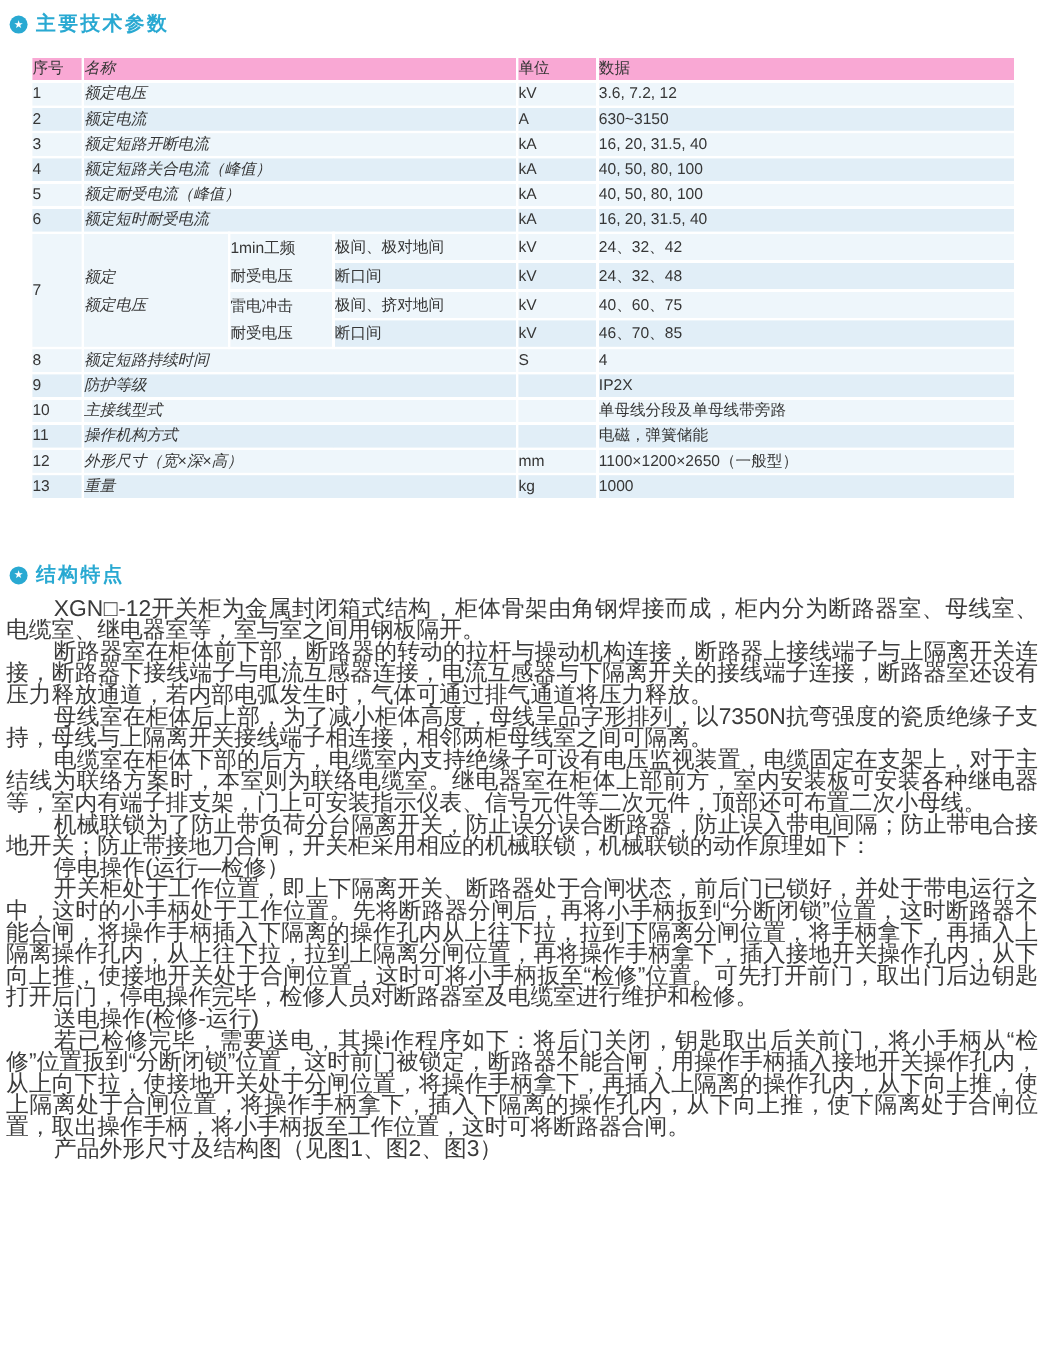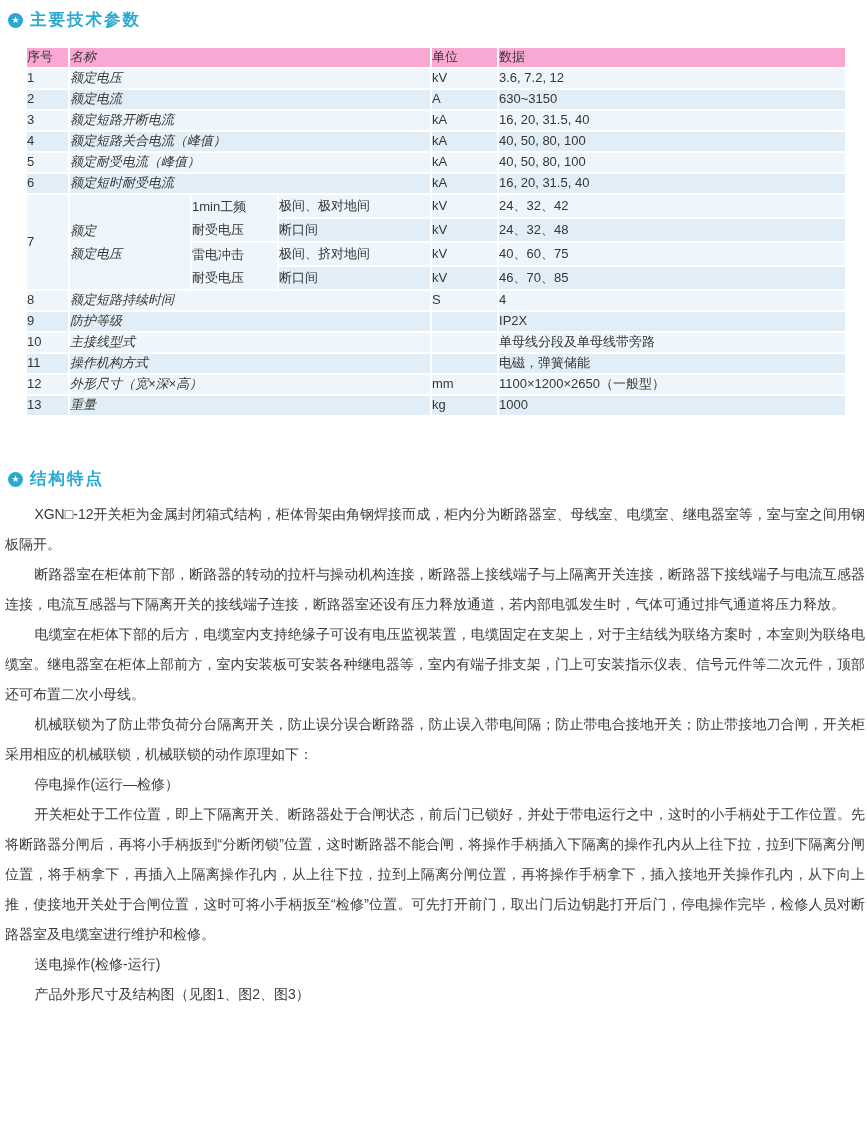--- a/index.html
+++ b/index.html
@@ -47,21 +47,21 @@
   .c-sub2 { padding-left: 14px; margin-top: 44px; }
   .c-unit { text-align: center; }
   .c-data { padding-left: 45px; }
   .two-line div { line-height: 23px; }
 
   
   .features-heading { margin-top: 51px; }
   .features { margin: 9px 2px 0 5px; }
   .features p {
     margin: 0; text-indent: 2.1em;
-    font-size: 14px; line-height: 30px;
+    font-size: 19px; line-height: 18px;
     text-align: justify; color: #3b3b3b;
   }
 </style>
 </head>
 <body>
 
 <div class="page">
 
   <div class="section-heading">
     <span class="badge">
@@ -201,21 +201,23 @@
   <div class="section-heading features-heading">
     <span class="badge">
         <span>★</span>
       </span>
     <span>结构特点</span>
   </div>
 
   <div class="features">
     <p>XGN□-12开关柜为金属封闭箱式结构，柜体骨架由角钢焊接而成，柜内分为断路器室、母线室、电缆室、继电器室等，室与室之间用钢板隔开。</p>
     <p>断路器室在柜体前下部，断路器的转动的拉杆与操动机构连接，断路器上接线端子与上隔离开关连接，断路器下接线端子与电流互感器连接，电流互感器与下隔离开关的接线端子连接，断路器室还设有压力释放通道，若内部电弧发生时，气体可通过排气通道将压力释放。</p>
+    <p>母线室在柜体后上部，为了减小柜体高度，母线呈品字形排列，以7350N抗弯强度的瓷质绝缘子支持，母线与上隔离开关接线端子相连接，相邻两柜母线室之间可隔离。</p>
     <p>电缆室在柜体下部的后方，电缆室内支持绝缘子可设有电压监视装置，电缆固定在支架上，对于主结线为联络方案时，本室则为联络电缆室。继电器室在柜体上部前方，室内安装板可安装各种继电器等，室内有端子排支架，门上可安装指示仪表、信号元件等二次元件，顶部还可布置二次小母线。</p>
     <p>机械联锁为了防止带负荷分台隔离开关，防止误分误合断路器，防止误入带电间隔；防止带电合接地开关；防止带接地刀合闸，开关柜采用相应的机械联锁，机械联锁的动作原理如下：</p>
     <p>停电操作(运行—检修）</p>
     <p>开关柜处于工作位置，即上下隔离开关、断路器处于合闸状态，前后门已锁好，并处于带电运行之中，这时的小手柄处于工作位置。先将断路器分闸后，再将小手柄扳到“分断闭锁”位置，这时断路器不能合闸，将操作手柄插入下隔离的操作孔内从上往下拉，拉到下隔离分闸位置，将手柄拿下，再插入上隔离操作孔内，从上往下拉，拉到上隔离分闸位置，再将操作手柄拿下，插入接地开关操作孔内，从下向上推，使接地开关处于合闸位置，这时可将小手柄扳至“检修”位置。可先打开前门，取出门后边钥匙打开后门，停电操作完毕，检修人员对断路器室及电缆室进行维护和检修。</p>
     <p>送电操作(检修-运行)</p>
+    <p>若已检修完毕，需要送电，其操i作程序如下：将后门关闭，钥匙取出后关前门，将小手柄从“检修”位置扳到“分断闭锁”位置，这时前门被锁定，断路器不能合闸，用操作手柄插入接地开关操作孔内，从上向下拉，使接地开关处于分闸位置，将操作手柄拿下，再插入上隔离的操作孔内，从下向上推，使上隔离处于合闸位置，将操作手柄拿下，插入下隔离的操作孔内，从下向上推，使下隔离处于合闸位置，取出操作手柄，将小手柄扳至工作位置，这时可将断路器合闸。</p>
     <p>产品外形尺寸及结构图（见图1、图2、图3）</p>
   </div>
 
 </div>
 
 </body></html>

